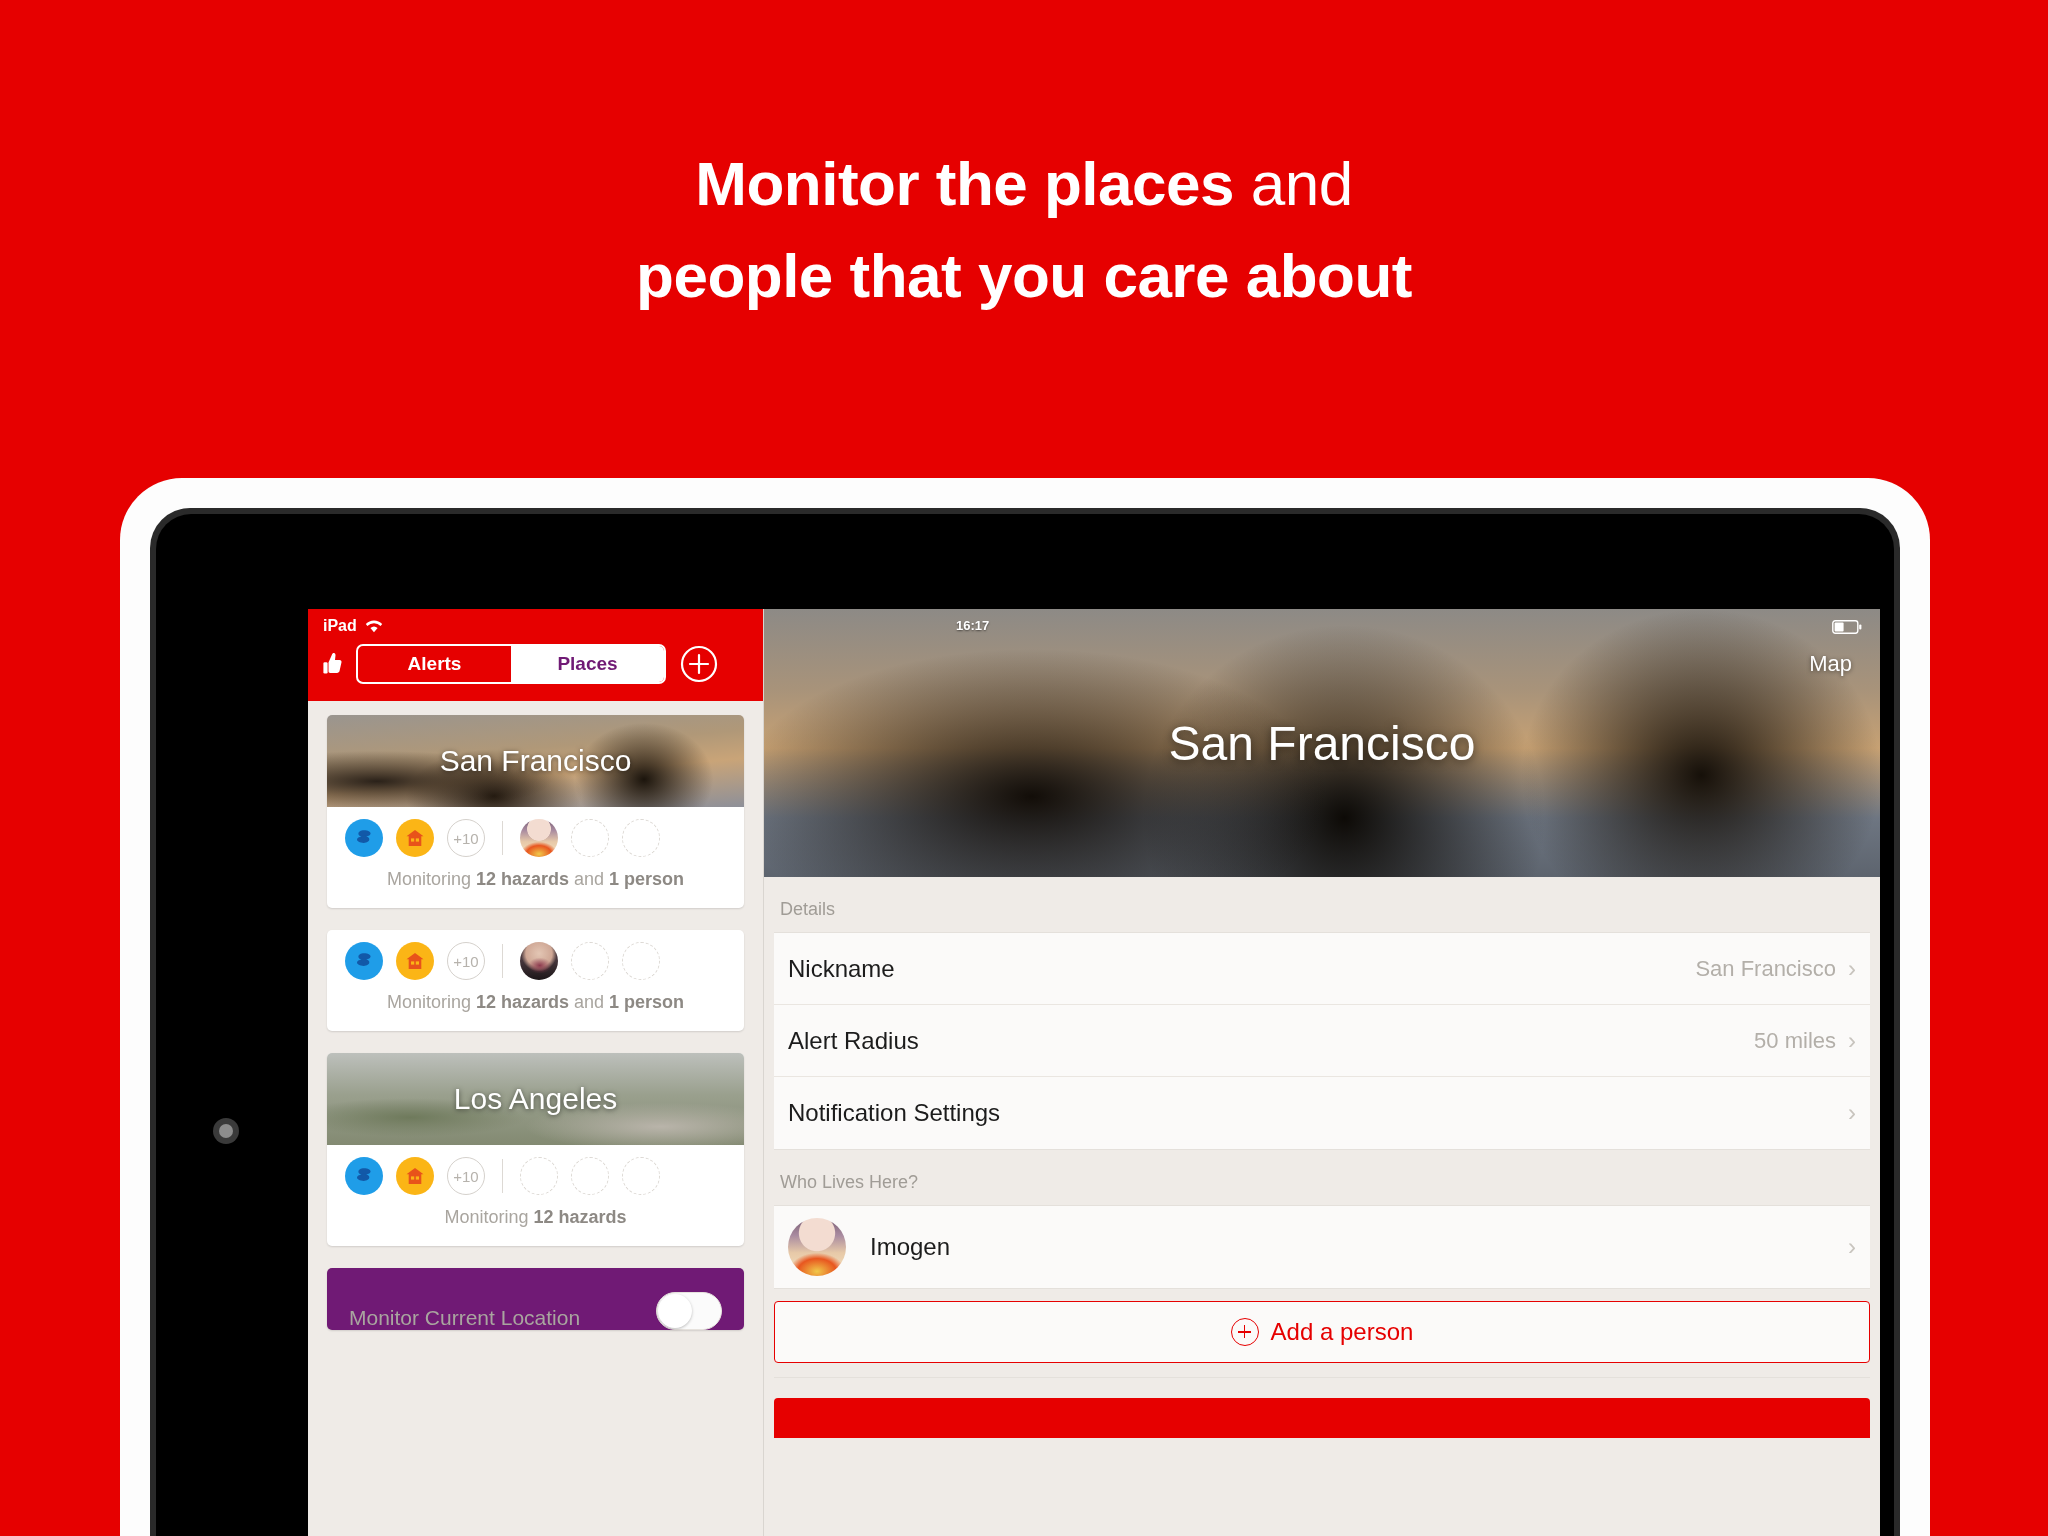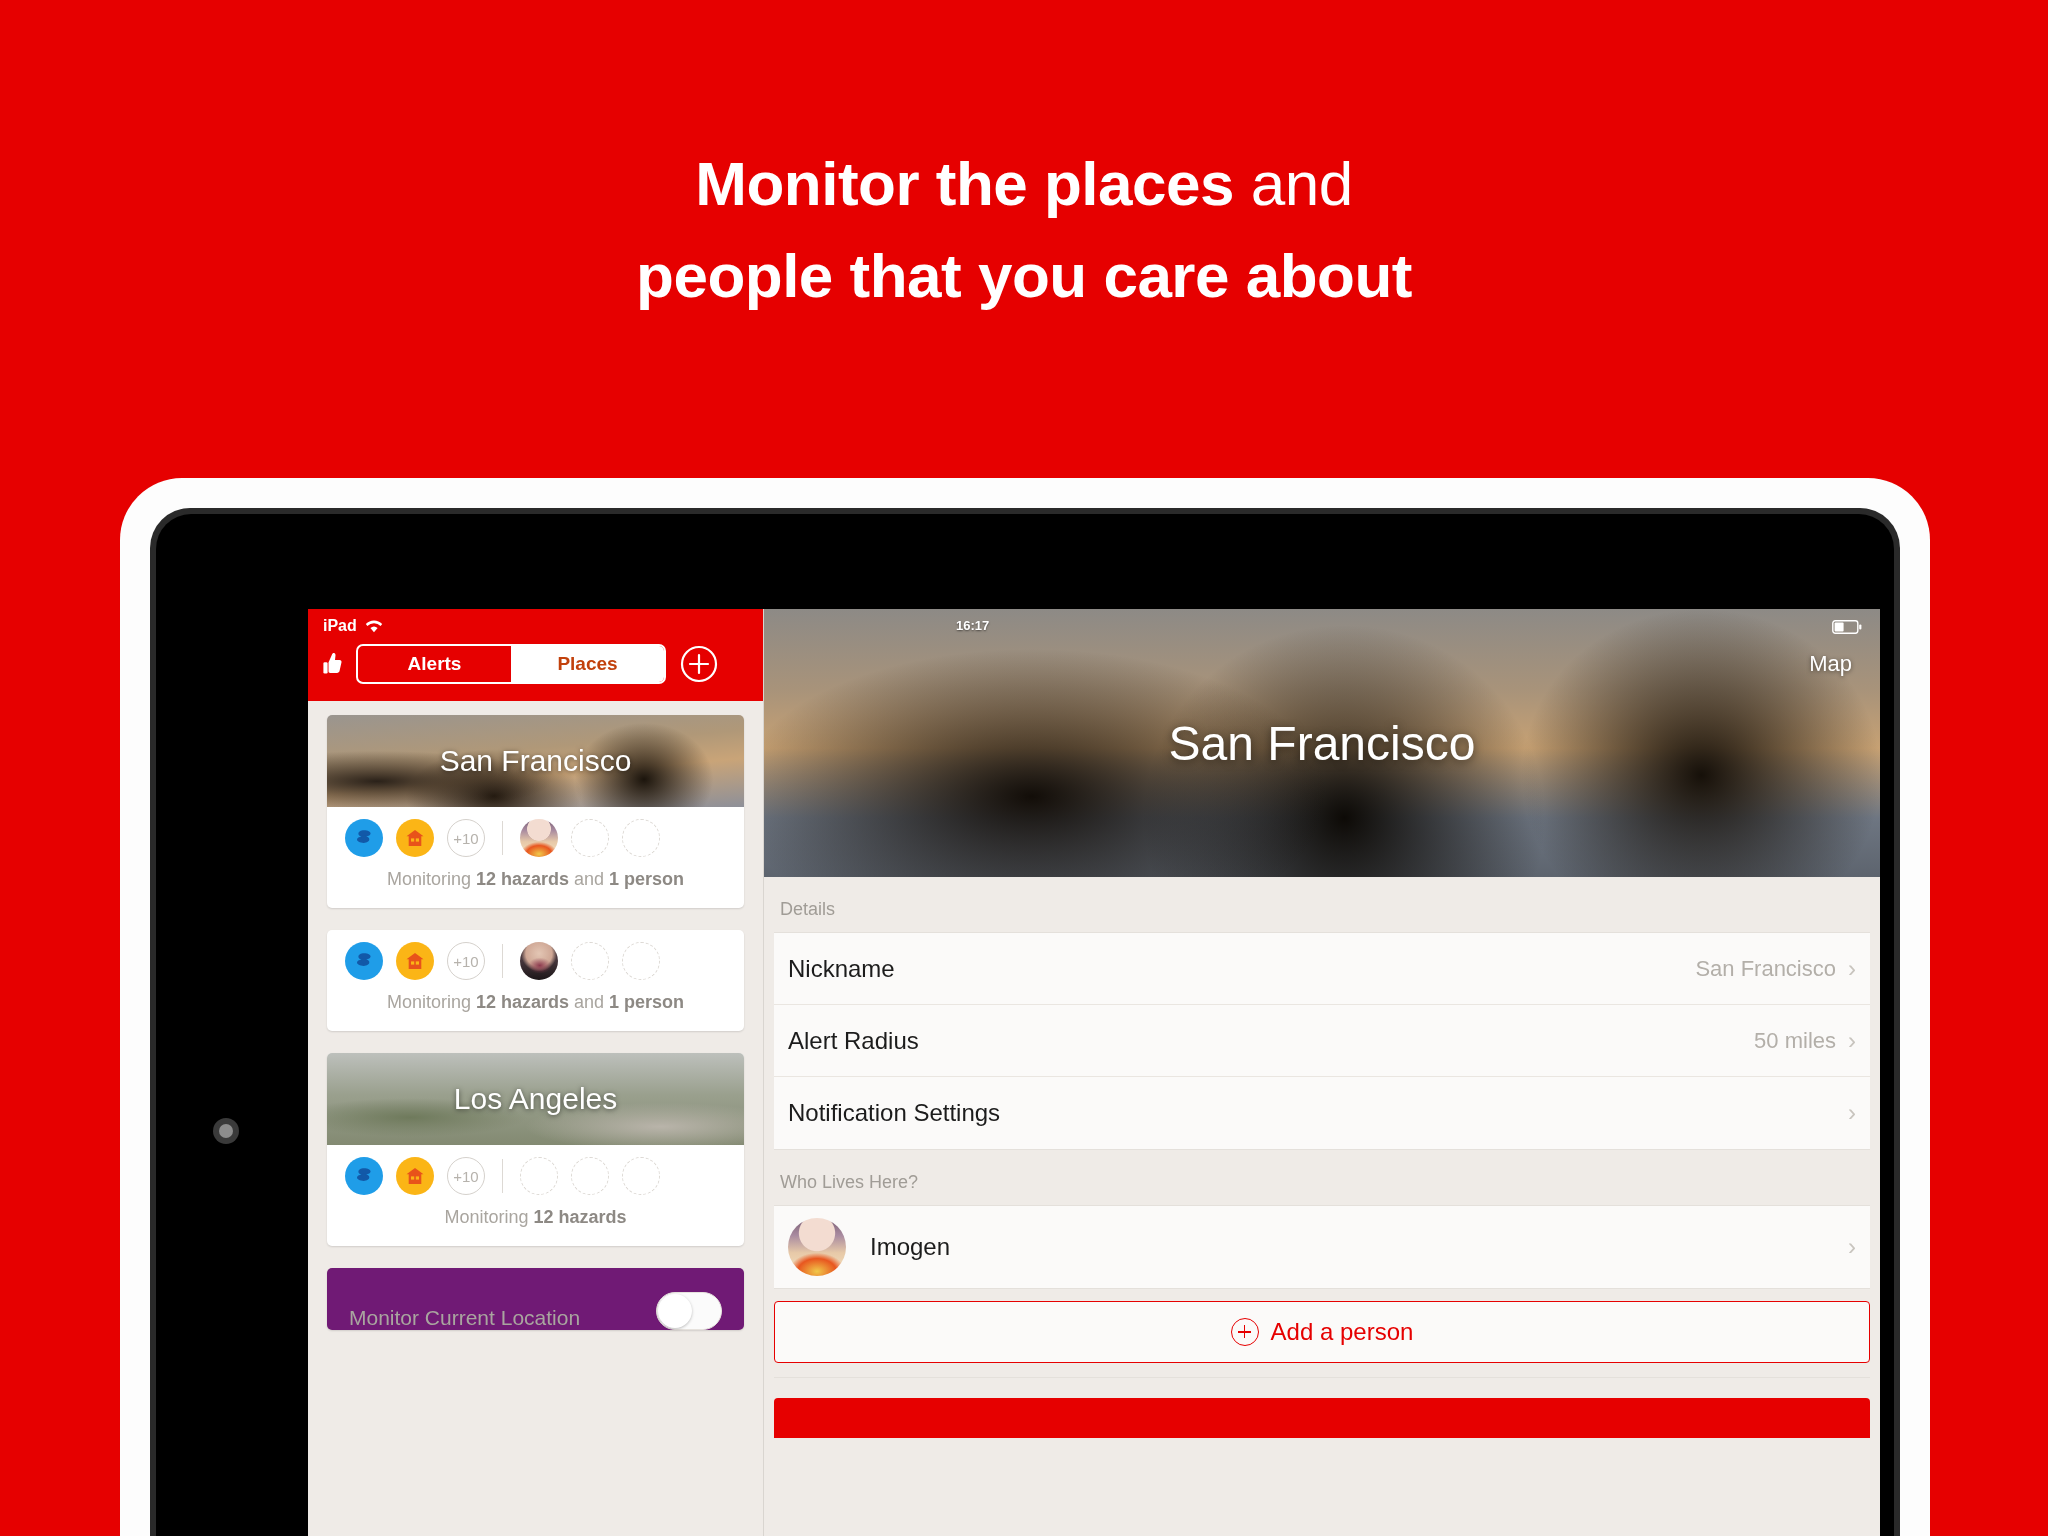--- a/index.html
+++ b/index.html
@@ -94,21 +94,21 @@
   .thumbs-icon { width:22px; height:26px; flex:0 0 auto; }
   .segmented {
     flex:1 1 auto; height:40px;
     border:2px solid #ffffff; border-radius:7px;
     display:flex; overflow:hidden; max-width:310px;
   }
   .seg {
     flex:1 1 50%; display:flex; align-items:center; justify-content:center;
     font-size:19px; color:#ffffff; background:transparent;font-weight:bold;
   }
-  .seg.active { background:#ffffff; color:#c2410c; }
+  .seg.active { background:#ffffff; color:#701a75; }
   .plus-btn {
     width:42px; height:42px; flex:0 0 auto; position:relative;
   }
 
   .sidebar-scroll {
     flex:1 1 auto; overflow:hidden; padding:14px 19px 0 19px;
   }
 
   .place-card {
     background:#ffffff; border-radius:5px;

